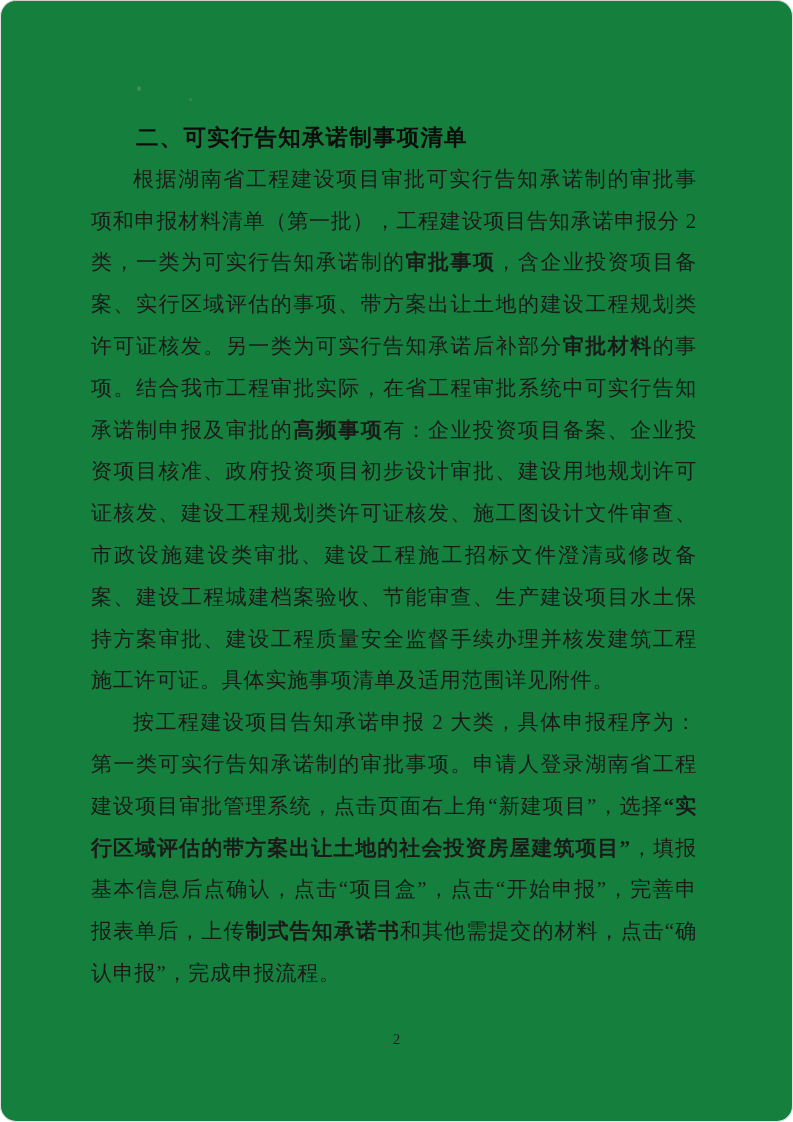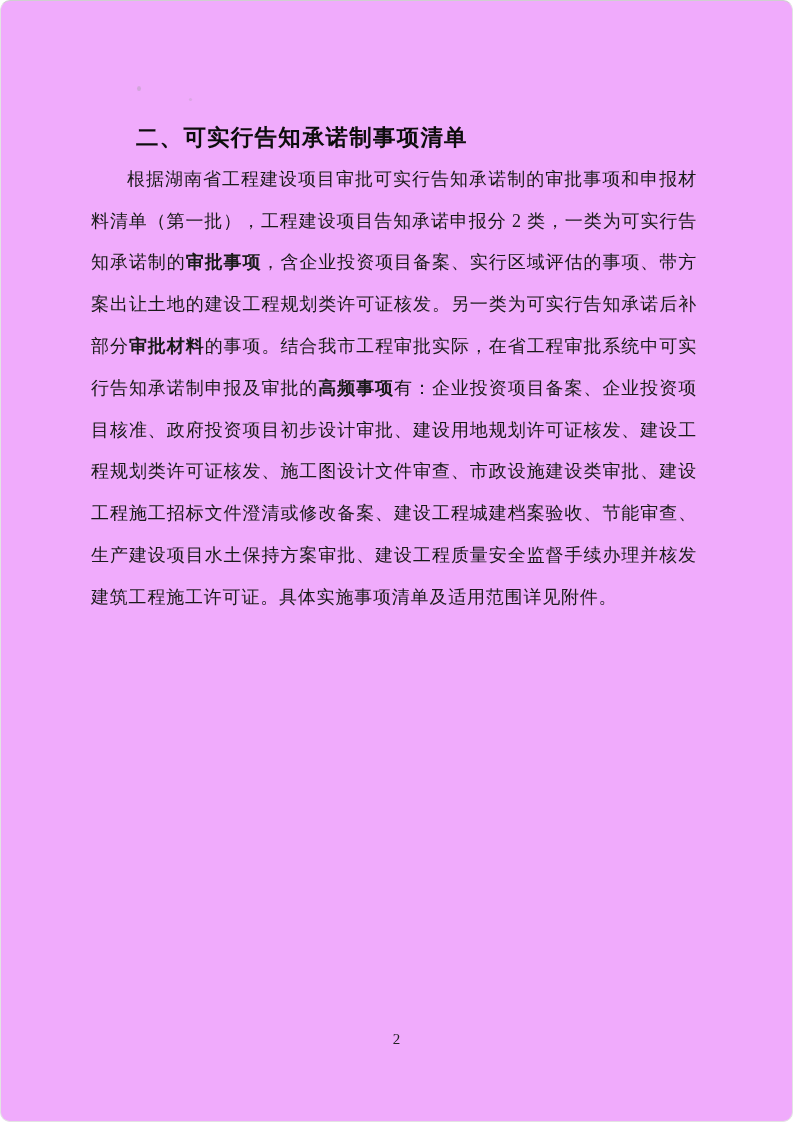--- a/index.html
+++ b/index.html
@@ -4,37 +4,37 @@
 <style>
   html, body {
     margin: 0;
     padding: 0;
     background: #ffffff;
   }
   .page {
     position: relative;
     width: 791px;
     height: 1120px;
-    background: #f0abfc;
+    background: #15803d;
     border: 1px solid #e3e3e3;
     border-top: 1px solid #cfcfcf;
-    border-radius: 10px;
+    border-radius: 16px;
     overflow: hidden;
     font-family: "Liberation Serif", serif;
     color: #151515;
   }
   .content {
     position: absolute;
     left: 90px;
     top: 116px;
     width: 606px;
   }
   .para {
     margin: 0;
-    font-size: 18px;
+    font-size: 21px;
     line-height: 41.8px;
     letter-spacing: 0.8px;
     text-align: justify;
     text-justify: inter-character;
     text-indent: 2em;
     color: #1a1a1a;
   }
   .para.heading {
     font-family: "Liberation Sans", sans-serif;
     font-weight: 700;
@@ -65,15 +65,16 @@
 </style>
 </head>
 <body>
 
 <div class="page">
   <div class="speck speck-1"></div>
   <div class="speck speck-2"></div>
   <main class="content" id="doc-content">
       <p class="para heading"><span class="run bold">二、可实行告知承诺制事项清单</span></p>
       <p class="para body-text"><span class="run">根据湖南省工程建设项目审批可实行告知承诺制的审批事项和申报材料清单（第一批），工程建设项目告知承诺申报分 2 类，一类为可实行告知承诺制的</span><span class="run bold">审批事项</span><span class="run">，含企业投资项目备案、实行区域评估的事项、带方案出让土地的建设工程规划类许可证核发。另一类为可实行告知承诺后补部分</span><span class="run bold">审批材料</span><span class="run">的事项。结合我市工程审批实际，在省工程审批系统中可实行告知承诺制申报及审批的</span><span class="run bold">高频事项</span><span class="run">有：企业投资项目备案、企业投资项目核准、政府投资项目初步设计审批、建设用地规划许可证核发、建设工程规划类许可证核发、施工图设计文件审查、市政设施建设类审批、建设工程施工招标文件澄清或修改备案、建设工程城建档案验收、节能审查、生产建设项目水土保持方案审批、建设工程质量安全监督手续办理并核发建筑工程施工许可证。具体实施事项清单及适用范围详见附件。</span></p>
+      <p class="para body-text"><span class="run">按工程建设项目告知承诺申报 2 大类，具体申报程序为：第一类可实行告知承诺制的审批事项。申请人登录湖南省工程建设项目审批管理系统，点击页面右上角“新建项目”，选择</span><span class="run bold">“实行区域评估的带方案出让土地的社会投资房屋建筑项目”</span><span class="run">，填报基本信息后点确认，点击“项目盒”，点击“开始申报”，完善申报表单后，上传</span><span class="run bold">制式告知承诺书</span><span class="run">和其他需提交的材料，点击“确认申报”，完成申报流程。</span></p>
     </main>
   <div class="page-number">2</div>
 </div>
 
 </body></html>

